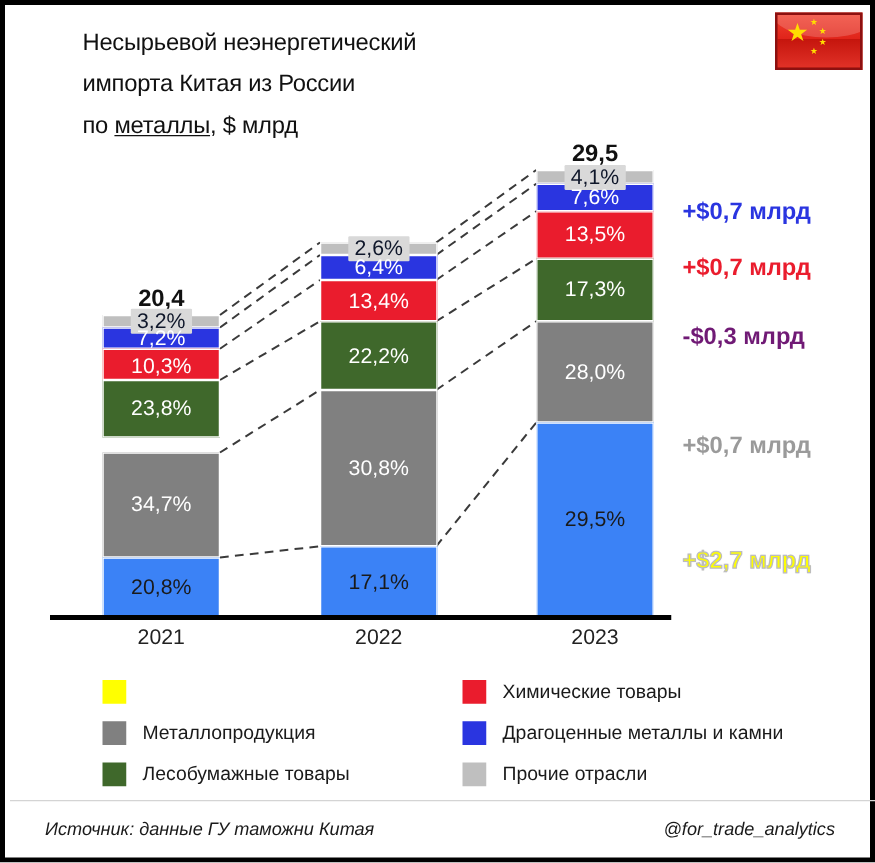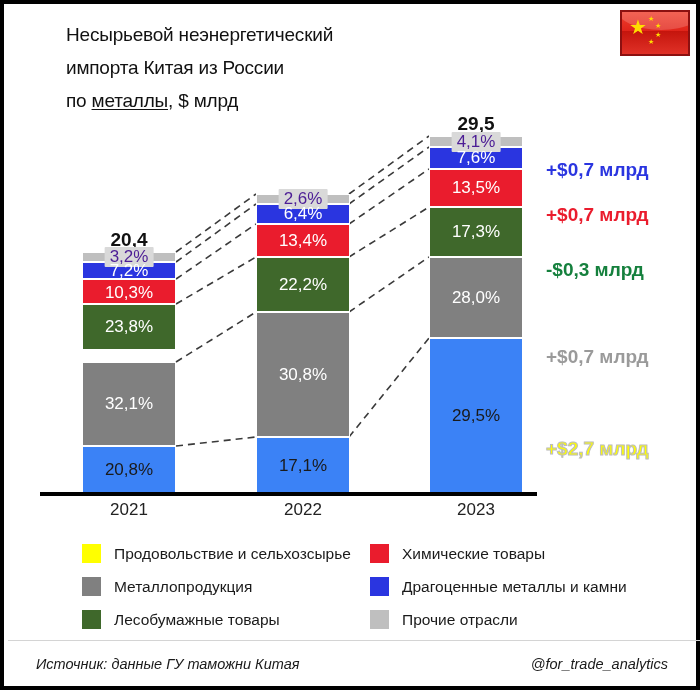--- a/index.html
+++ b/index.html
@@ -54,42 +54,42 @@
     position:absolute;left:0;width:94px;box-sizing:border-box;
     display:flex;align-items:center;justify-content:center;
     font-size:17px;font-weight:400;
   }
   .seg span{position:relative;z-index:2;}
   .seg-food   {background:#3b82f6;color:#1a1a1a;border:1px solid #ffffff;align-items:center;}
   .seg-metal  {background:#808080;color:#ffffff;border:1px solid #ffffff;}
   .seg-wood   {background:#3f682b;color:#ffffff;border:1px solid #ffffff;}
   .seg-chem   {background:#ea1c2d;color:#ffffff;border:1px solid #ffffff;}
   .seg-precious{background:#2a35e0;color:#ffffff;border:1px solid #ffffff;}
-  .seg-other  {background:#bfbfbf;color:#4c1d95;border:1px solid #ffffff;}
+  .seg-other  {background:#bfbfbf;color:#0f172a;border:1px solid #ffffff;}
   .seg-other span{
     background:#d9d9d9;padding:0 5px;border-radius:1px;
     position:absolute;left:50%;transform:translateX(-50%);
   }
 
   .total{
     position:absolute;text-align:center;width:94px;
     font-size:19px;font-weight:bold;color:#111111;
   }
   .yearlbl{
     position:absolute;text-align:center;width:94px;top:496px;
     font-size:17px;color:#222222;
   }
 
   
   .note{
     position:absolute;left:542px;font-size:19px;font-weight:bold;white-space:nowrap;
   }
   .note-blue  {color:#2a35e0;}
   .note-red   {color:#ea1c2d;}
-  .note-green {color:#15803d;}
+  .note-green {color:#701a75;}
   .note-gray  {color:#9a9a9a;}
   .note-yellow{
     color:#ffff00;
     -webkit-text-stroke:1px #bdbdbd;
     text-shadow:0 0 1px #bdbdbd;
   }
 
   
   .legend{position:absolute;left:78px;top:540px;width:580px;}
   .lg-row{position:absolute;display:flex;align-items:center;}
@@ -152,21 +152,21 @@
     <div class="seg seg-precious" style="top:258px;height:17px;">
         <span>7,2%</span>
       </div>
     <div class="seg seg-chem" style="top:275px;height:25px;align-items:flex-end;">
         <span>10,3%</span>
       </div>
     <div class="seg seg-wood" style="top:300px;height:46px;">
         <span>23,8%</span>
       </div>
     <div class="seg seg-metal" style="top:358px;height:84px;">
-        <span>32,1%</span>
+        <span>34,7%</span>
       </div>
     <div class="seg seg-food" style="top:442px;height:48px;">
         <span>20,8%</span>
       </div>
   </div>
   <div class="yearlbl" style="left:78px;">2021</div>
 
   <div class="bar" style="left:252px;">
     <div class="seg seg-other" style="top:190px;height:10px;">
         <span>2,6%</span>
@@ -216,21 +216,20 @@
 
   <div class="note note-blue" style="top:155px;">+$0,7 млрд</div>
   <div class="note note-red" style="top:200px;">+$0,7 млрд</div>
   <div class="note note-green" style="top:255px;">-$0,3 млрд</div>
   <div class="note note-gray" style="top:342px;">+$0,7 млрд</div>
   <div class="note note-yellow" style="top:434px;">+$2,7 млрд</div>
 
   <div class="legend">
     <div class="lg-row" style="left:0px;top:0px;">
       <div class="sw" style="background:#FFFF00;"></div>
-      <div class="lg-txt">Продовольствие и сельхозсырье</div>
     </div>
     <div class="lg-row" style="left:288px;top:0px;">
       <div class="sw" style="background:#EA1C2D;"></div>
       <div class="lg-txt">Химические товары</div>
     </div>
     <div class="lg-row" style="left:0px;top:33px;">
       <div class="sw" style="background:#808080;"></div>
       <div class="lg-txt">Металлопродукция</div>
     </div>
     <div class="lg-row" style="left:288px;top:33px;">

